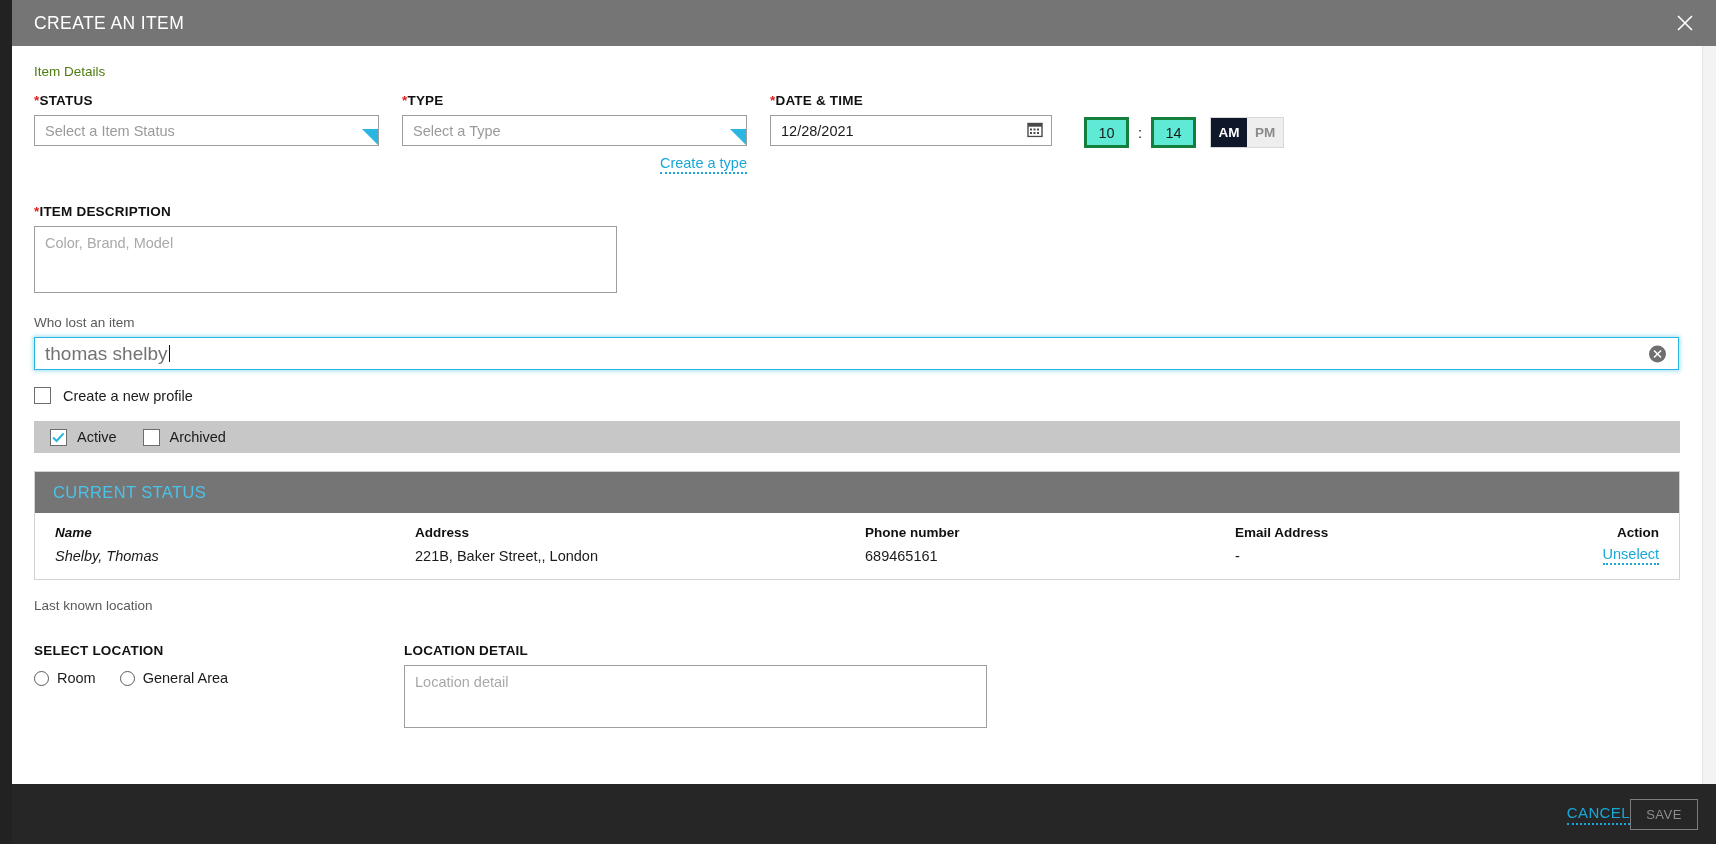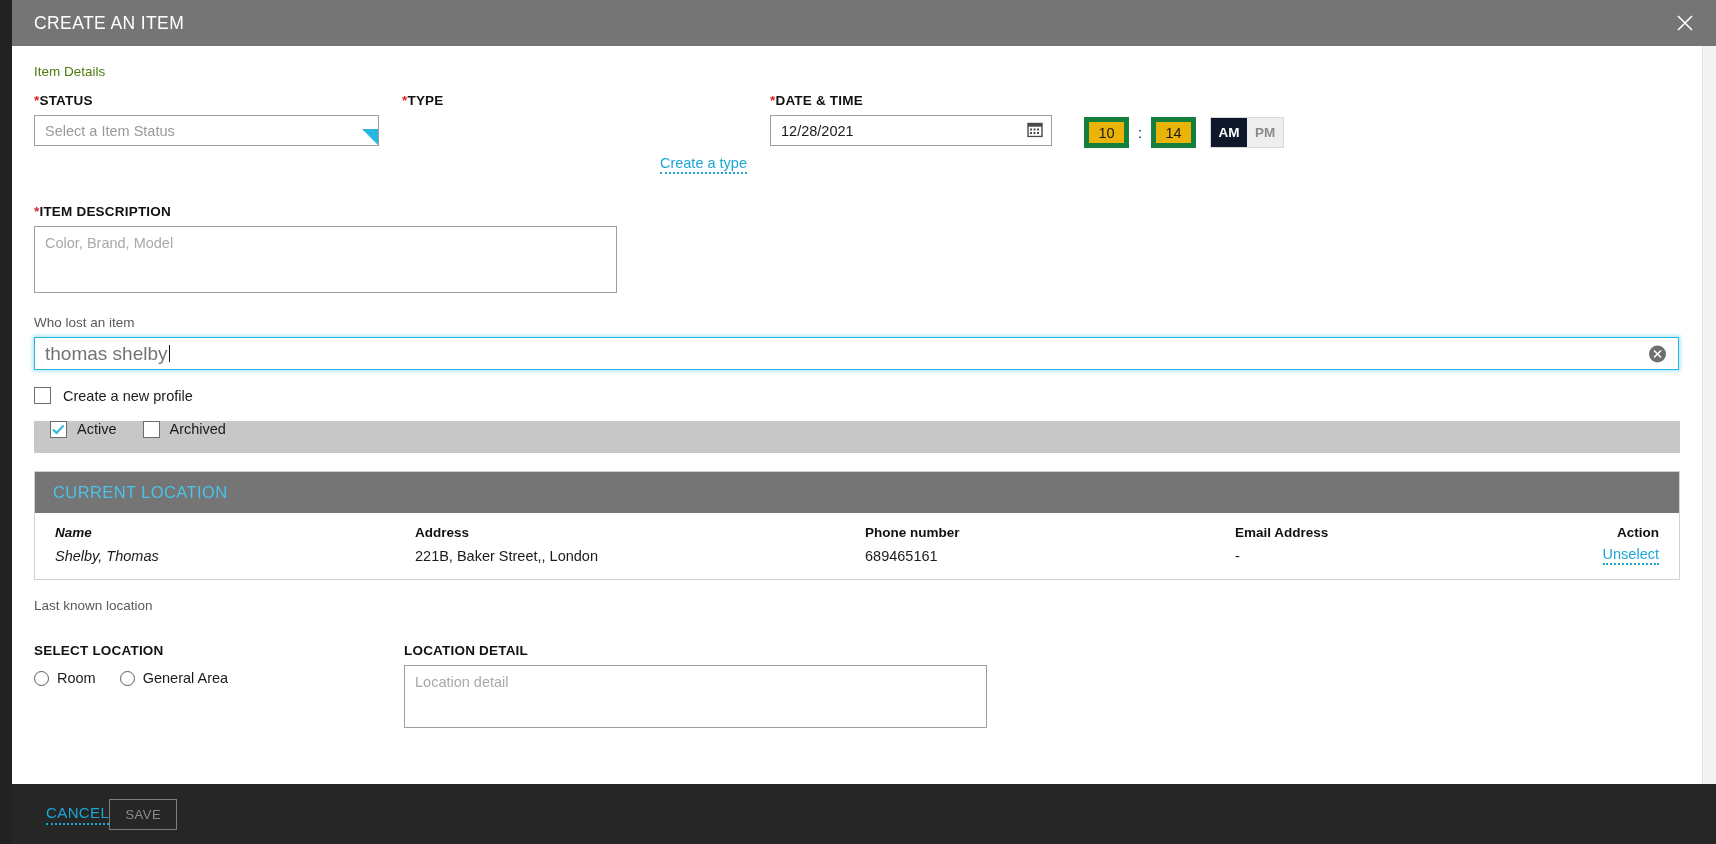--- a/index.html
+++ b/index.html
@@ -171,22 +171,22 @@
   }
 
   .time-group {
     display: flex;
     align-items: center;
     margin-left: 32px;
     margin-top: 24px;
   }
   .time-box {
     width: 45px; height: 31px;
-    border: 5px solid #15803d;
-    background: #eab308;
+    border: 3px solid #15803d;
+    background: #5eead4;
     display: flex;
     align-items: center;
     justify-content: center;
     font-size: 14.5px;
     color: #1b1b1b;
   }
   .time-colon {
     width: 22px;
     text-align: center;
     font-size: 15px;
@@ -287,21 +287,21 @@
     font-size: 14.5px;
     color: #1b1b1b;
     margin-left: 12px;
   }
 
   .status-bar {
     margin-top: 17px;
     height: 32px;
     background: #c7c7c7;
     display: flex;
-    align-items: flex-start;
+    align-items: center;
     padding-left: 16px;
   }
   .status-bar .cb-label { margin-left: 10px; margin-right: 26px; }
 
   
   .profile {
     margin-top: 18px;
     border: 1px solid #d2d2d2;
   }
   .profile-head {
@@ -360,21 +360,21 @@
   .loc-right { margin-left: 22px; }
   .ta-loc { width: 583px; height: 63px; }
 
   
   .footer {
     height: 60px;
     min-height: 60px;
     background: #262626;
     display: flex;
     align-items: center;
-    justify-content: flex-start;
+    justify-content: flex-end;
     padding: 0 18px 0 34px;
   }
   .cancel-link {
     color: #1aa7d6;
     font-size: 15px;
     letter-spacing: .4px;
     border-bottom: 2px dotted #1aa7d6;
     padding-bottom: 2px;
     cursor: pointer;
   }
@@ -416,20 +416,24 @@
           <div class="col-status">
             <span class="field-label"><span class="req">*</span><span>STATUS</span></span>
             <div class="select-box">
               <span>Select a Item Status</span>
               <span class="select-corner"></span>
             </div>
           </div>
 
           <div class="col-type">
             <span class="field-label"><span class="req">*</span><span>TYPE</span></span>
+            <div class="select-box">
+              <span>Select a Type</span>
+              <span class="select-corner"></span>
+            </div>
           </div>
 
           <div class="col-date">
             <span class="field-label"><span class="req">*</span><span>DATE &amp; TIME</span></span>
             <div style="display:flex;align-items:flex-start;">
               <div class="date-input">
                 <span>12/28/2021</span>
                 <span class="cal-icon">
                   <svg width="16" height="16" viewBox="0 0 16 16">
                     <rect x="1" y="2" width="14" height="13" fill="none" stroke="#4a4a4a" stroke-width="1.4"></rect>
@@ -492,21 +496,21 @@
             <svg width="13" height="11" viewBox="0 0 13 11">
               <path d="M1 5.5 L4.6 9 L11.6 1.4" stroke="#29b6e0" stroke-width="2.1" fill="none"></path>
             </svg>
           </span>
           <span class="cb-label">Active</span>
           <span class="cb"></span>
           <span class="cb-label">Archived</span>
         </div>
 
         <div class="profile">
-          <div class="profile-head">CURRENT LOCATION</div>
+          <div class="profile-head">CURRENT STATUS</div>
           <table class="profile-table">
             <thead>
               <tr>
                 <th class="c1">Name</th>
                 <th class="c2">Address</th>
                 <th class="c3">Phone number</th>
                 <th class="c4">Email Address</th>
                 <th class="c5">Action</th>
               </tr>
             </thead>

